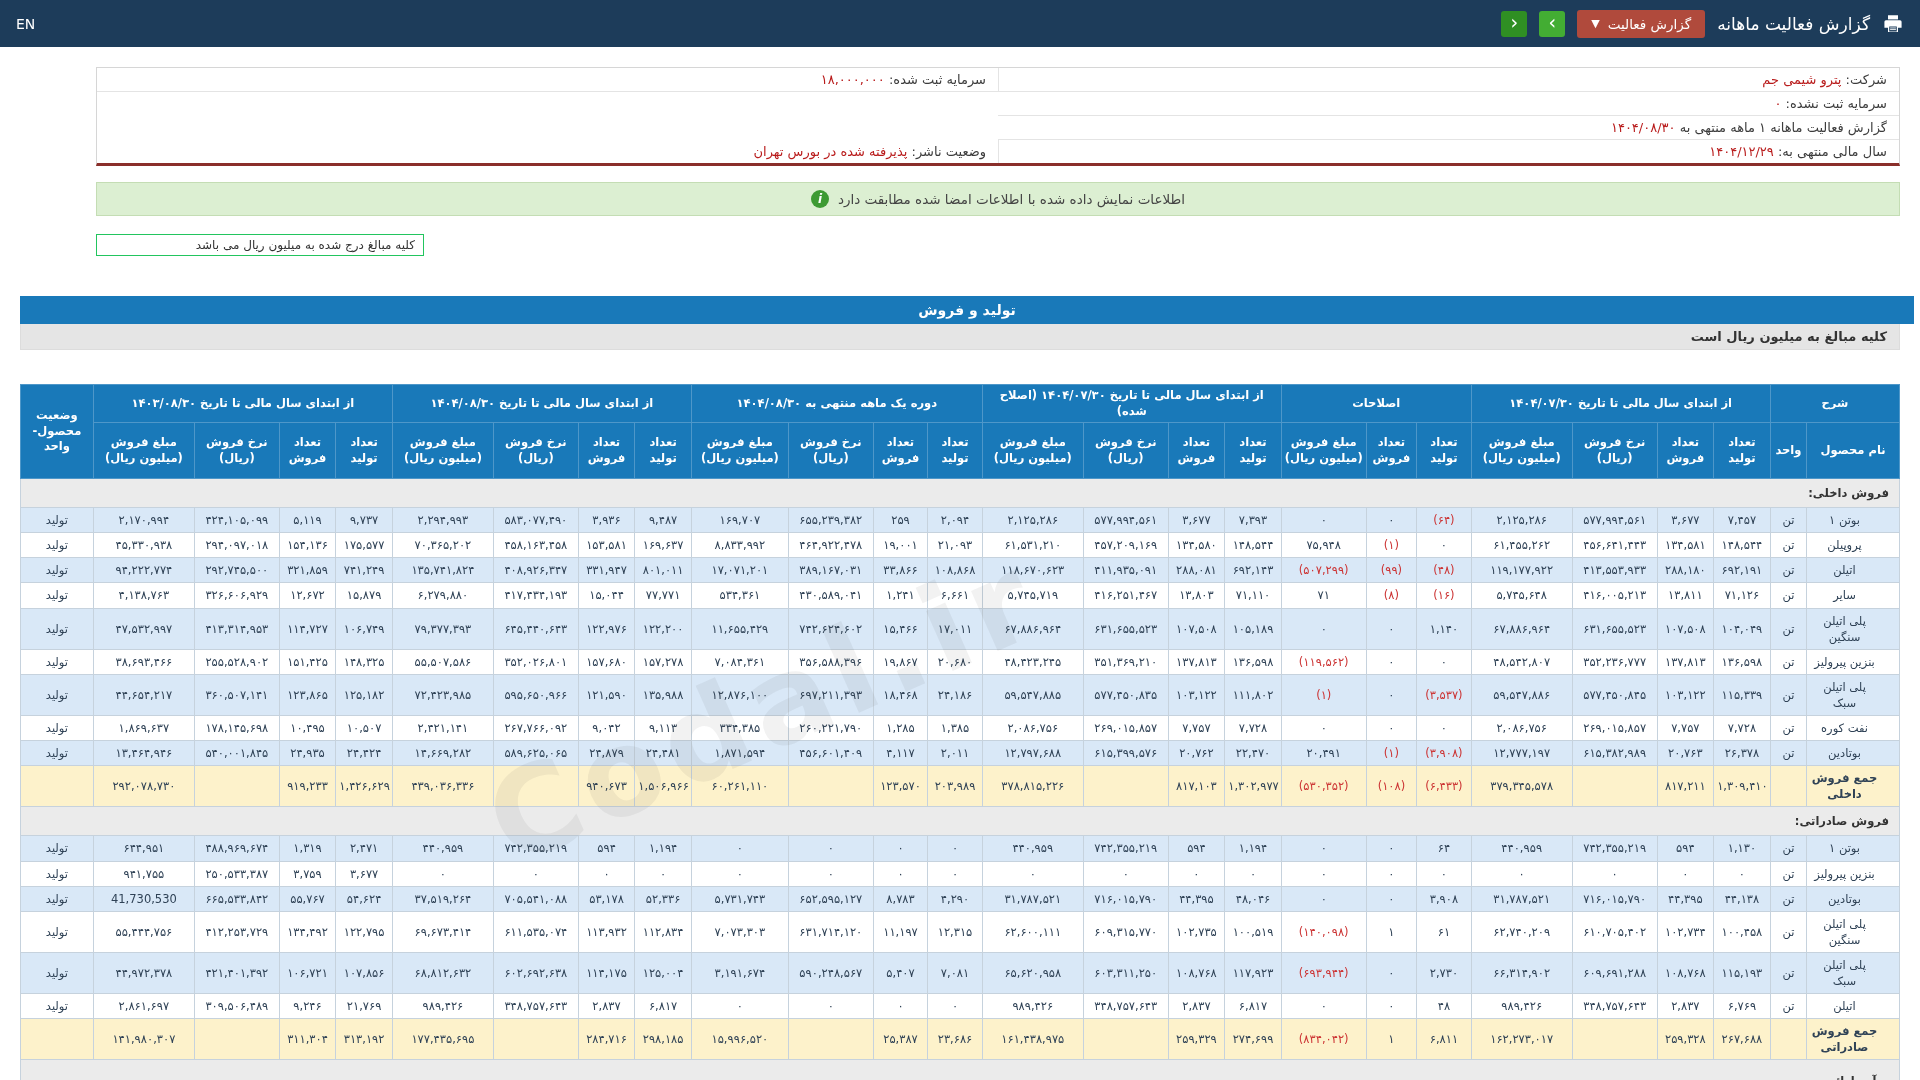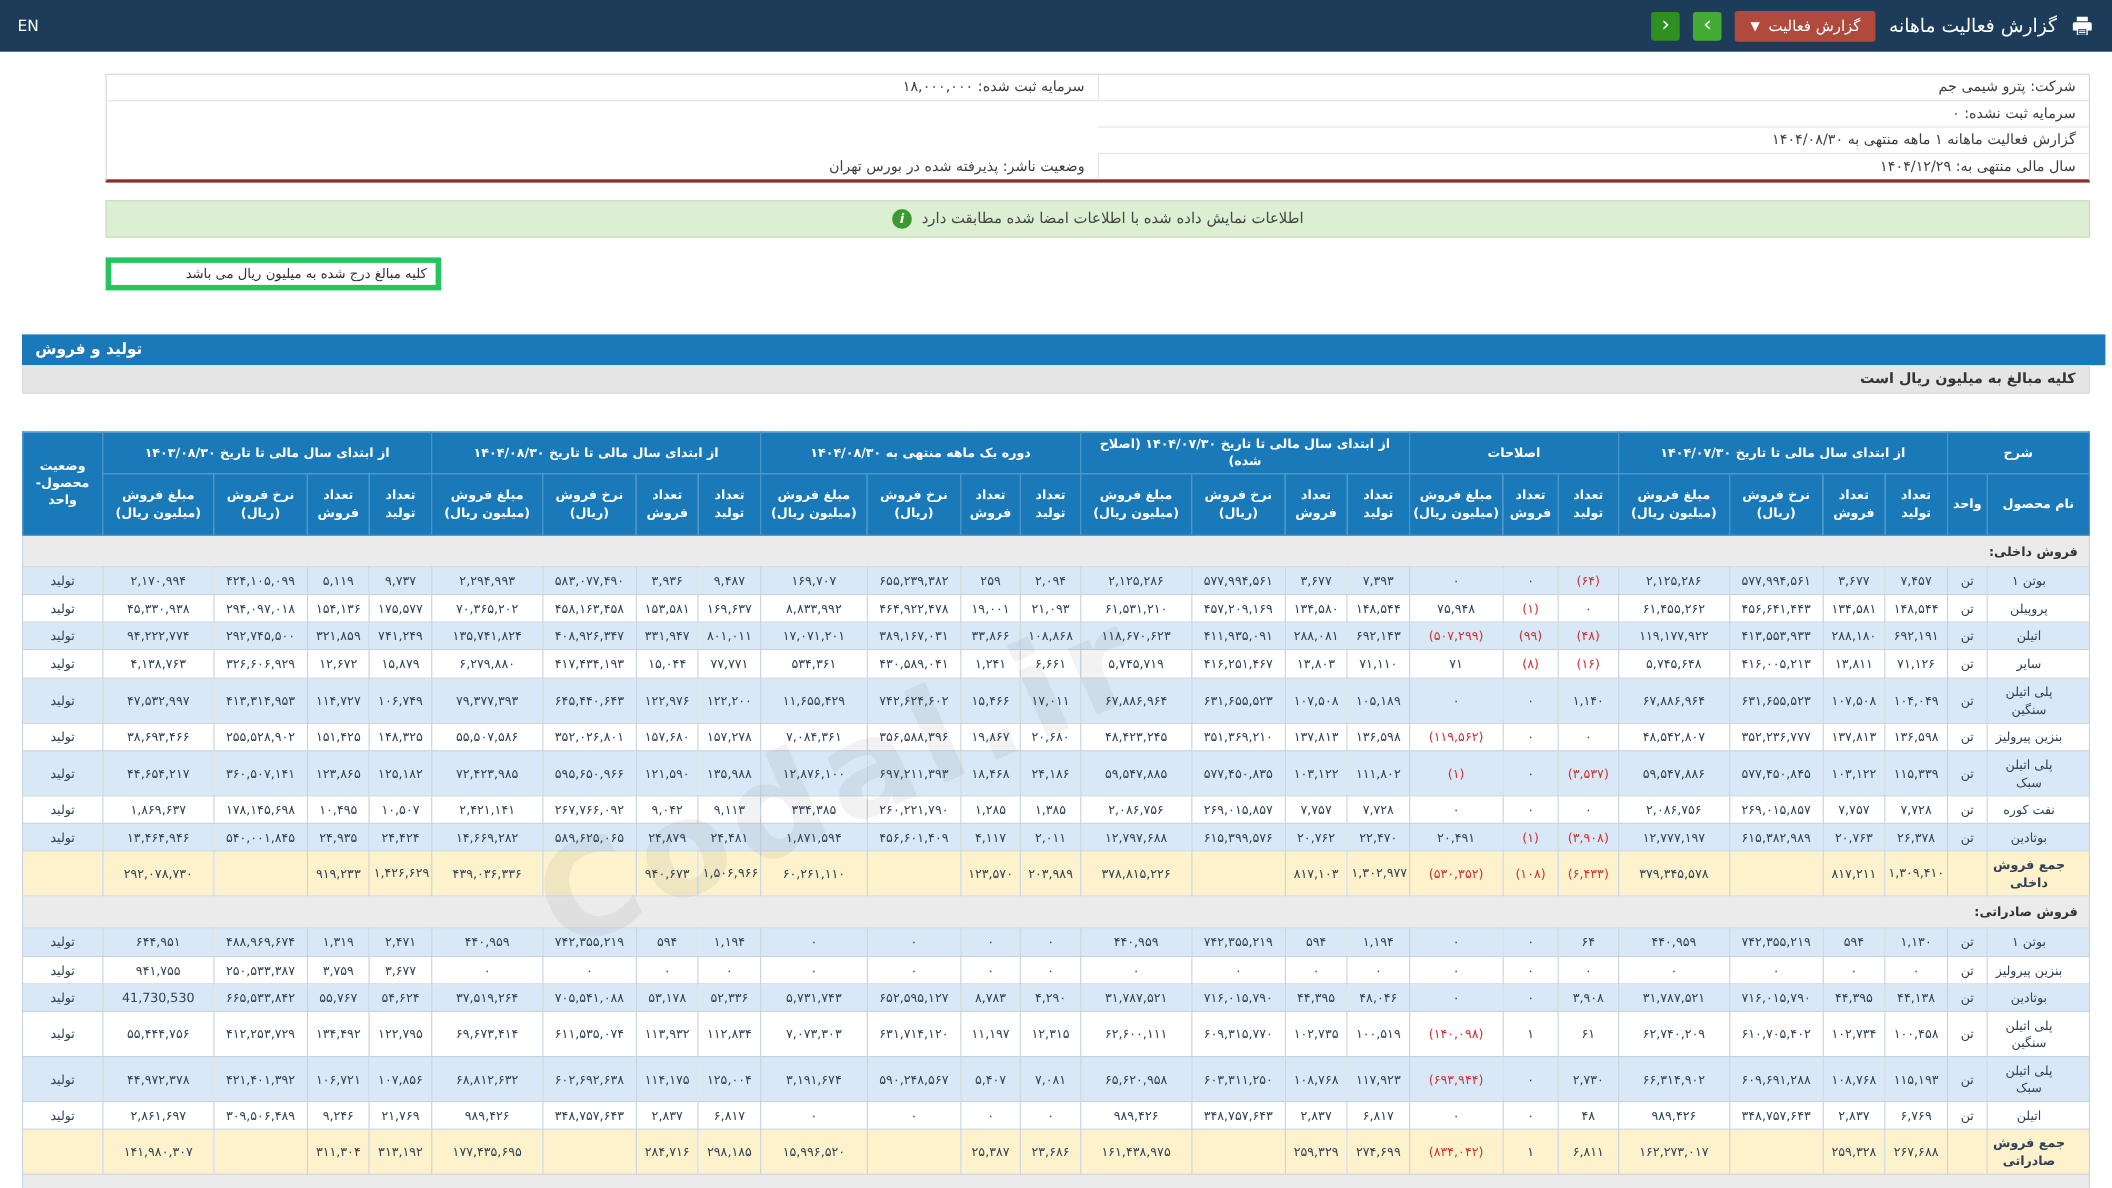--- a/index.html
+++ b/index.html
@@ -21,35 +21,35 @@
   .nav-prev { background:#2f8f23; }
   .tb-spacer { flex:1; }
   .lang { font-size:14px; cursor:pointer; }
   
   .info-table { margin:20px 20px 0 96px; border:1px solid #d6d6d6; border-bottom:3px solid #8a2f2a; background:#fff; }
   .info-row { display:grid; grid-template-columns:1fr 1fr; }
   .info-row:not(:last-child) .info-cell { border-bottom:1px solid #e4e4e4; }
   .info-cell { padding:4px 12px; font-size:13px; color:#333; }
   .info-cell.rcell { border-left:1px solid #e4e4e4; }
   .info-cell .lbl { font-weight:normal; color:#3c3c3c; }
-  .info-cell .val { color:#404040; }
+  .info-cell .val { color:#b91c1c; }
   
   .banner { margin:16px 20px 0 96px; background:#dcefd2; border:1px solid #c4ddb4; padding:7px 10px;
     display:flex; align-items:center; justify-content:center; gap:9px; font-size:13.5px; color:#444; }
   .info-icon { width:18px; height:18px; border-radius:50%; background:#3d9a33; color:#fff; font-size:12px; font-weight:bold;
     display:inline-flex; align-items:center; justify-content:center; font-style:italic; }
   
-  .amounts-box { margin:18px auto 0 0; margin-right:96px; width:305px; border:5px solid #22c55e; background:#fff;
+  .amounts-box { margin:18px auto 0 0; margin-right:96px; width:328px; border:1px solid #22c55e; background:#fff;
     padding:3px 8px; font-size:12px; color:#333; }
   
   .amounts-wrap { margin:18px 20px 0 96px; }
   .amounts-wrap .amounts-box { margin:0 auto 0 0; } 
   
   .section-bar { margin:40px 6px 0 20px; background:#1979b9; color:#fff; font-weight:bold; font-size:14px;
-    padding:6px 12px; text-align:left; }
+    padding:6px 12px; text-align:center; }
   .section-note { margin:0 20px; background:#e5e5e5; border:1px solid #dcdcdc; border-top:none; padding:5px 12px;
     font-size:13px; font-weight:bold; color:#333; text-align:right; }
   
   .ptable { margin:34px 20px 0 20px; width:calc(100% - 40px); border-collapse:collapse; table-layout:fixed; }
   .ptable th { background:#1979b9; color:#fff; font-weight:bold; font-size:11.5px; padding:3px 2px;
     border:1px solid #4e97c9; vertical-align:middle; line-height:1.35; }
   .ptable thead tr.grp th { height:26px; }
   .ptable thead tr.sub th { height:56px; }
   .ptable td { border:1px solid #c6d2dd; font-size:11.5px; color:#2f4256; padding:4px 3px; text-align:center;
     vertical-align:middle; line-height:1.4; overflow:hidden; }

